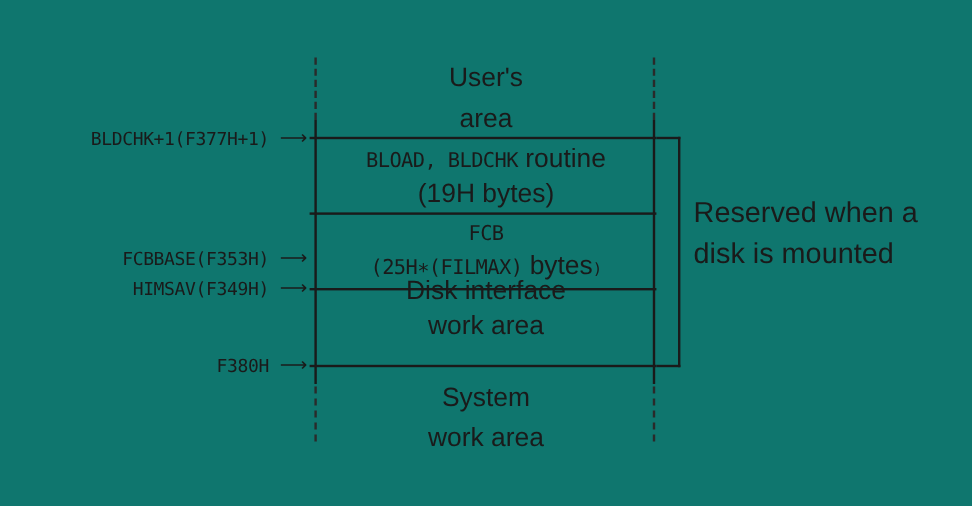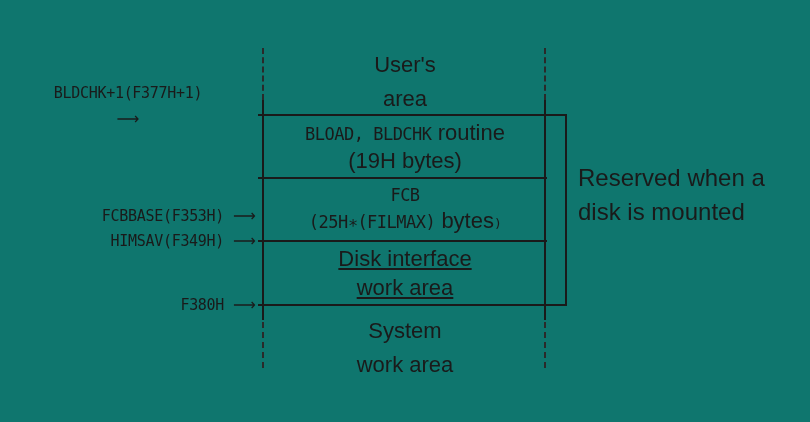--- a/index.html
+++ b/index.html
@@ -70,31 +70,31 @@
   <div class="section-text" style="top:116px;height:61px;">
     <div><span class="tech-font tech">BLOAD, BLDCHK</span><span class="body-font big"> routine</span></div>
     <div class="body-font big">(19H bytes)</div>
   </div>
 
   <div class="section-text" style="top:179px;height:61px;">
     <div class="tech-font tech">FCB</div>
     <div><span class="tech-font tech">(25H∗(FILMAX)</span><span class="body-font big"> bytes</span><span class="tech-font tech-small">)</span></div>
   </div>
 
-  <div class="section-text body-font big" style="top:242px;height:62px;line-height:29px;text-decoration:underline;">
+  <div class="section-text body-font big" style="top:225px;height:62px;line-height:29px;">
     <div>Disk interface</div>
     <div>work area</div>
   </div>
 
   <div class="area-caption" style="top:314px;">
     <div>System</div>
     <div>work area</div>
   </div>
 
-  <div class="addr-row" style="top:105px;flex-direction:column;">
+  <div class="addr-row" style="top:105px;">
     <span class="tech-font addr-text">BLDCHK+1(F377H+1)</span>
     <span class="addr-arrow">⟶</span>
   </div>
   <div class="addr-row" style="top:169px;margin-top:36px;">
     <span class="tech-font addr-text">FCBBASE(F353H)</span>
     <span class="addr-arrow">⟶</span>
   </div>
   <div class="addr-row" style="top:230px;">
     <span class="tech-font addr-text">HIMSAV(F349H)</span>
     <span class="addr-arrow">⟶</span>

